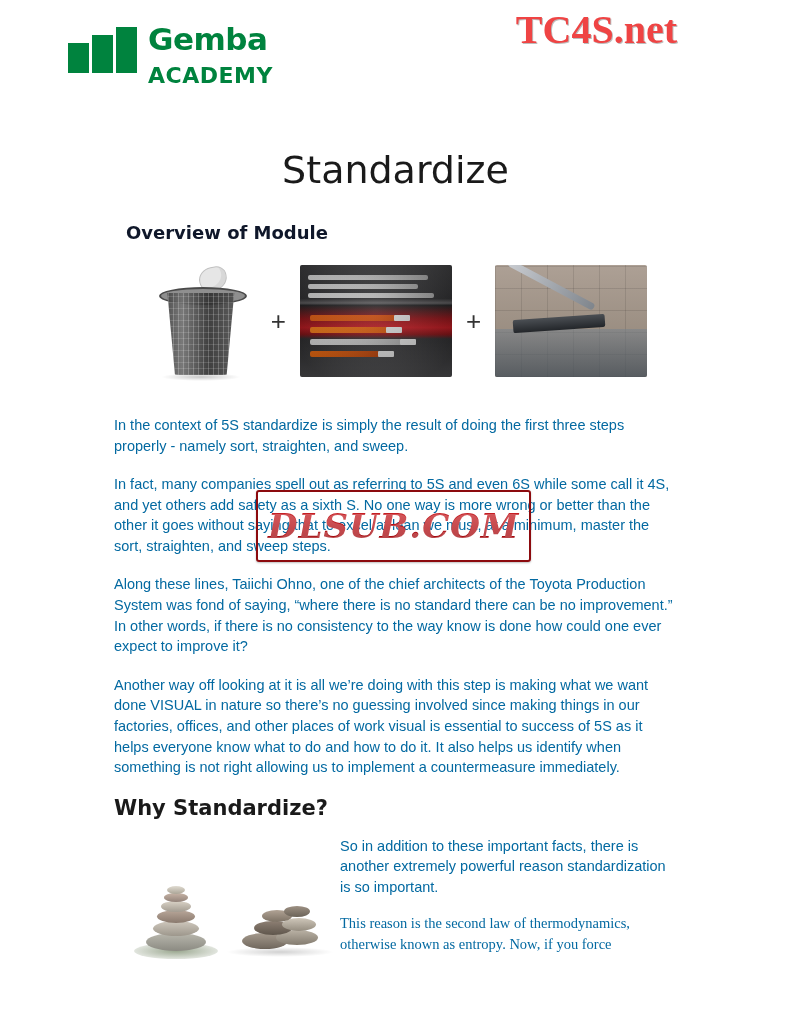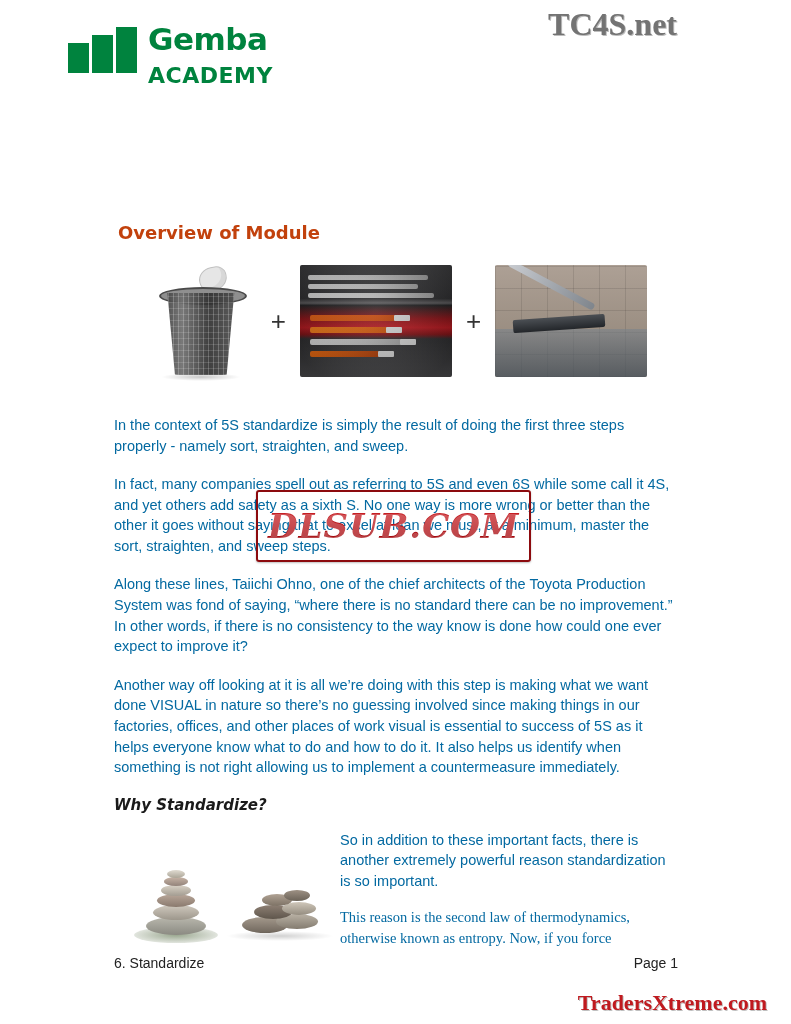--- a/index.html
+++ b/index.html
@@ -67,22 +67,22 @@
     color: #00833e;
     letter-spacing: 0.5px;
     margin-top: 10px;
   }
   .watermark-top {
     position: absolute;
     right: 18px;
     top: 6px;
     font-family: "Liberation Serif", serif;
     font-weight: bold;
-    font-size: 32px;
-    color: #737373;
+    font-size: 40px;
+    color: #ef4444;
     text-shadow: 1px 1px 0 #bdbdbd;
   }
 
   
   .doc-title {
     position: absolute;
     top: 148px;
     left: 0;
     width: 791px;
     text-align: center;
@@ -96,30 +96,29 @@
   .content {
     position: absolute;
     left: 114px;
     top: 222px;
     width: 564px;
   }
   h2.section {
     font-family: "DejaVu Sans", sans-serif;
     font-size: 18px;
     font-weight: bold;
-    color: #c2410c;
-    margin: 0 0 14px 4px;
+    color: #0f172a;
+    margin: 0 0 14px 12px;
   }
   h3.subsection {
     font-family: "DejaVu Sans", sans-serif;
-    font-size: 15px;
+    font-size: 21px;
     font-weight: bold;
     color: #1a1a1a;
     margin: 0 0 12px 0;
-    font-style: italic;
   }
   p.body {
     font-size: 14.5px;
     line-height: 1.42;
     margin: 0 0 18px 0;
     color: #0369a1;
   }
   p.body:last-child { margin-bottom: 0; font-family: Liberation Serif, serif; }
 
   
@@ -275,21 +274,21 @@
     width: 92px;
     height: 13px;
     background: linear-gradient(180deg, #4b4f54, #23262a);
     transform: rotate(-4deg);
     border-radius: 2px;
   }
 
   
   .stones-block {
     display: flex;
-    align-items: center;
+    align-items: flex-end;
     margin-top: 4px;
   }
   .stones-pics {
     width: 226px;
     position: relative;
     height: 120px;
     flex: 0 0 226px;
   }
   .stack {
     position: absolute;
@@ -408,20 +407,21 @@
         <div class="bar b3"></div>
       </div>
       <div class="logo-text">
         <div class="logo-gemba">Gemba</div>
         <div class="logo-academy">ACADEMY</div>
       </div>
     </div>
     <div class="watermark-top">TC4S.net</div>
   </div>
 
+  <div class="doc-title">Standardize</div>
 
   <div class="content">
 
     <h2 class="section">Overview of Module</h2>
 
     <div class="img-row">
       <div class="pic-bin">
         <div class="bin-paper"></div>
         <div class="bin-rim"></div>
         <div class="bin-body"></div>
@@ -491,19 +491,14 @@
       <div class="stones-text">
         <p class="body">So in addition to these important facts, there is another extremely powerful reason standardization is so important.</p>
         <p class="body">This reason is the second law of thermodynamics, otherwise known as entropy.  Now, if you force</p>
       </div>
     </div>
 
   </div>
 
   <div class="dlsub">DLSUB.COM</div>
 
-  <div class="footer">
-    <div>6. Standardize</div>
-    <div>Page 1</div>
-  </div>
-  <div class="watermark-bottom">TradersXtreme.com</div>
 
 </div>
 
 </body></html>

